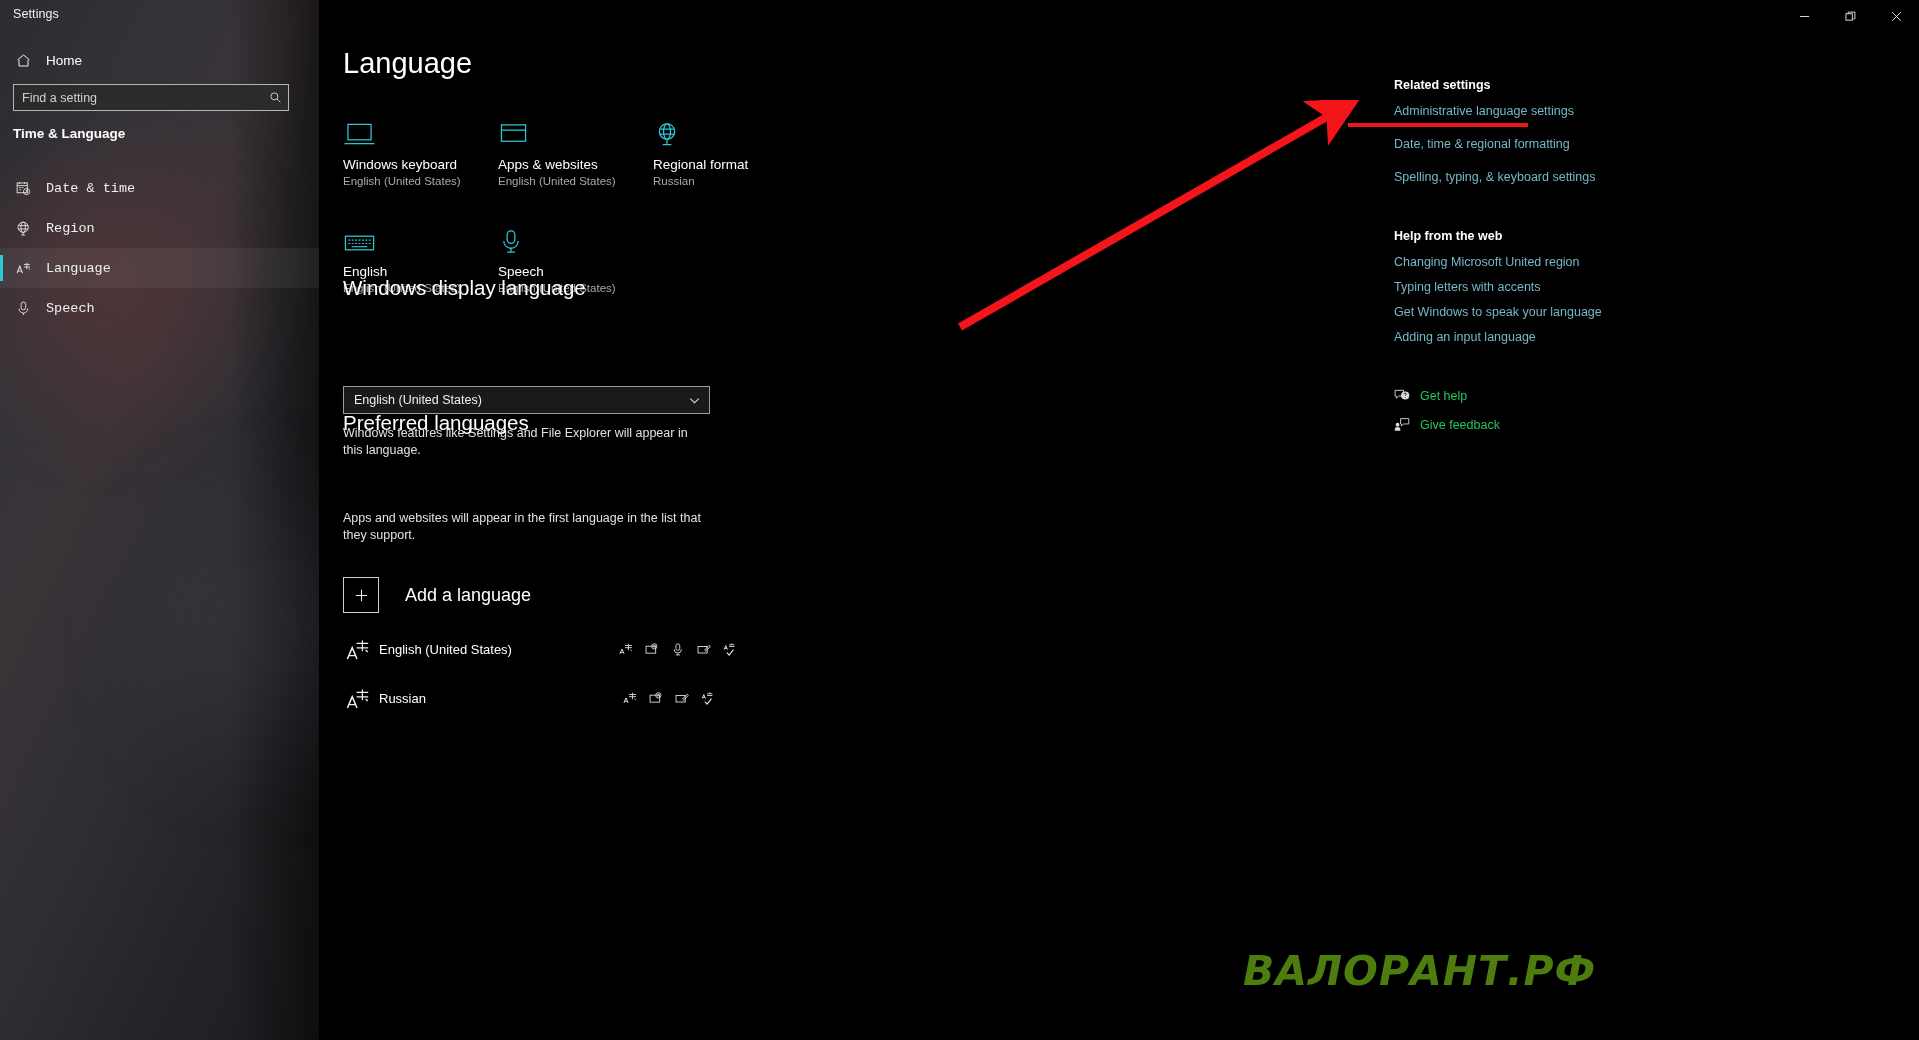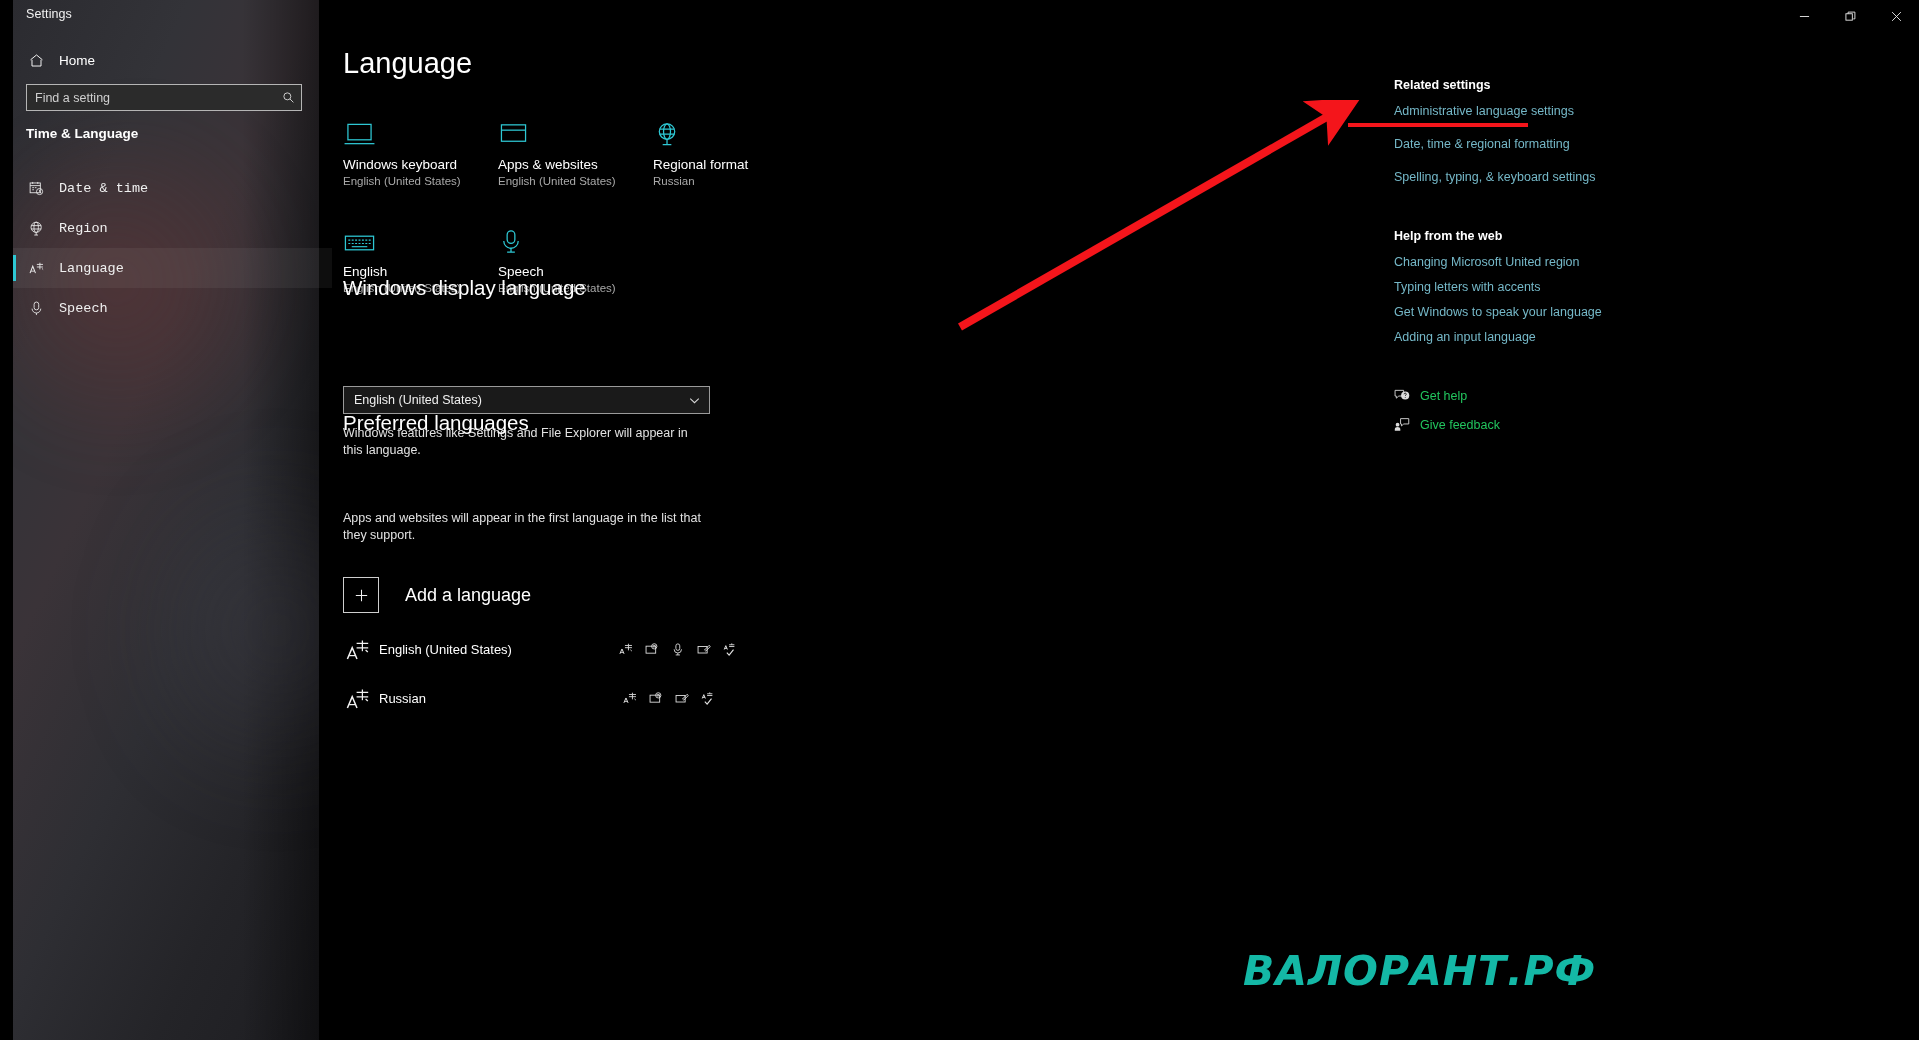--- a/index.html
+++ b/index.html
@@ -12,21 +12,21 @@
     -webkit-font-smoothing: antialiased;
   }
   #app {
     position: relative;
     width: 1919px; height: 1040px;
     background: #000;
   }
 
   
   #sidebar {
-    position: absolute; left: 13px; top: 0;
+    position: absolute; left: 0; top: 0;
     width: 319px; height: 1040px;
     background: linear-gradient(115deg,#2b2b30 0%, #333338 22%, #3a3338 38%, #2e2e33 58%, #242428 78%, #1d1d21 100%);
     overflow: hidden;
   }
   #sidebar:before{
     content:""; position:absolute; left:-40px; top:120px;
     width:360px; height:360px; border-radius:50%;
     background: radial-gradient(circle at 40% 45%, rgba(120,55,55,.40), rgba(90,45,45,0) 62%);
     filter: blur(26px);
   }
@@ -194,21 +194,21 @@
     width: 180px; height: 4px; background: #f4151b;
   }
   
   #arrow { position: absolute; left: 940px; top: 100px; pointer-events: none; }
 
   
   #watermark {
     position: absolute; left: 1243px; top: 947px;
     font-size: 41px; font-weight: bold; font-style: italic;
     letter-spacing: 1px;
-    color: #14b8a6;
+    color: #4d7c0f;
     text-shadow: 2px 2px 0 rgba(0,0,0,.7);
     font-family: "DejaVu Sans", sans-serif;
   }
 </style>
 </head>
 <body>
 
 <div id="app">
 
   <div id="sidebar">

